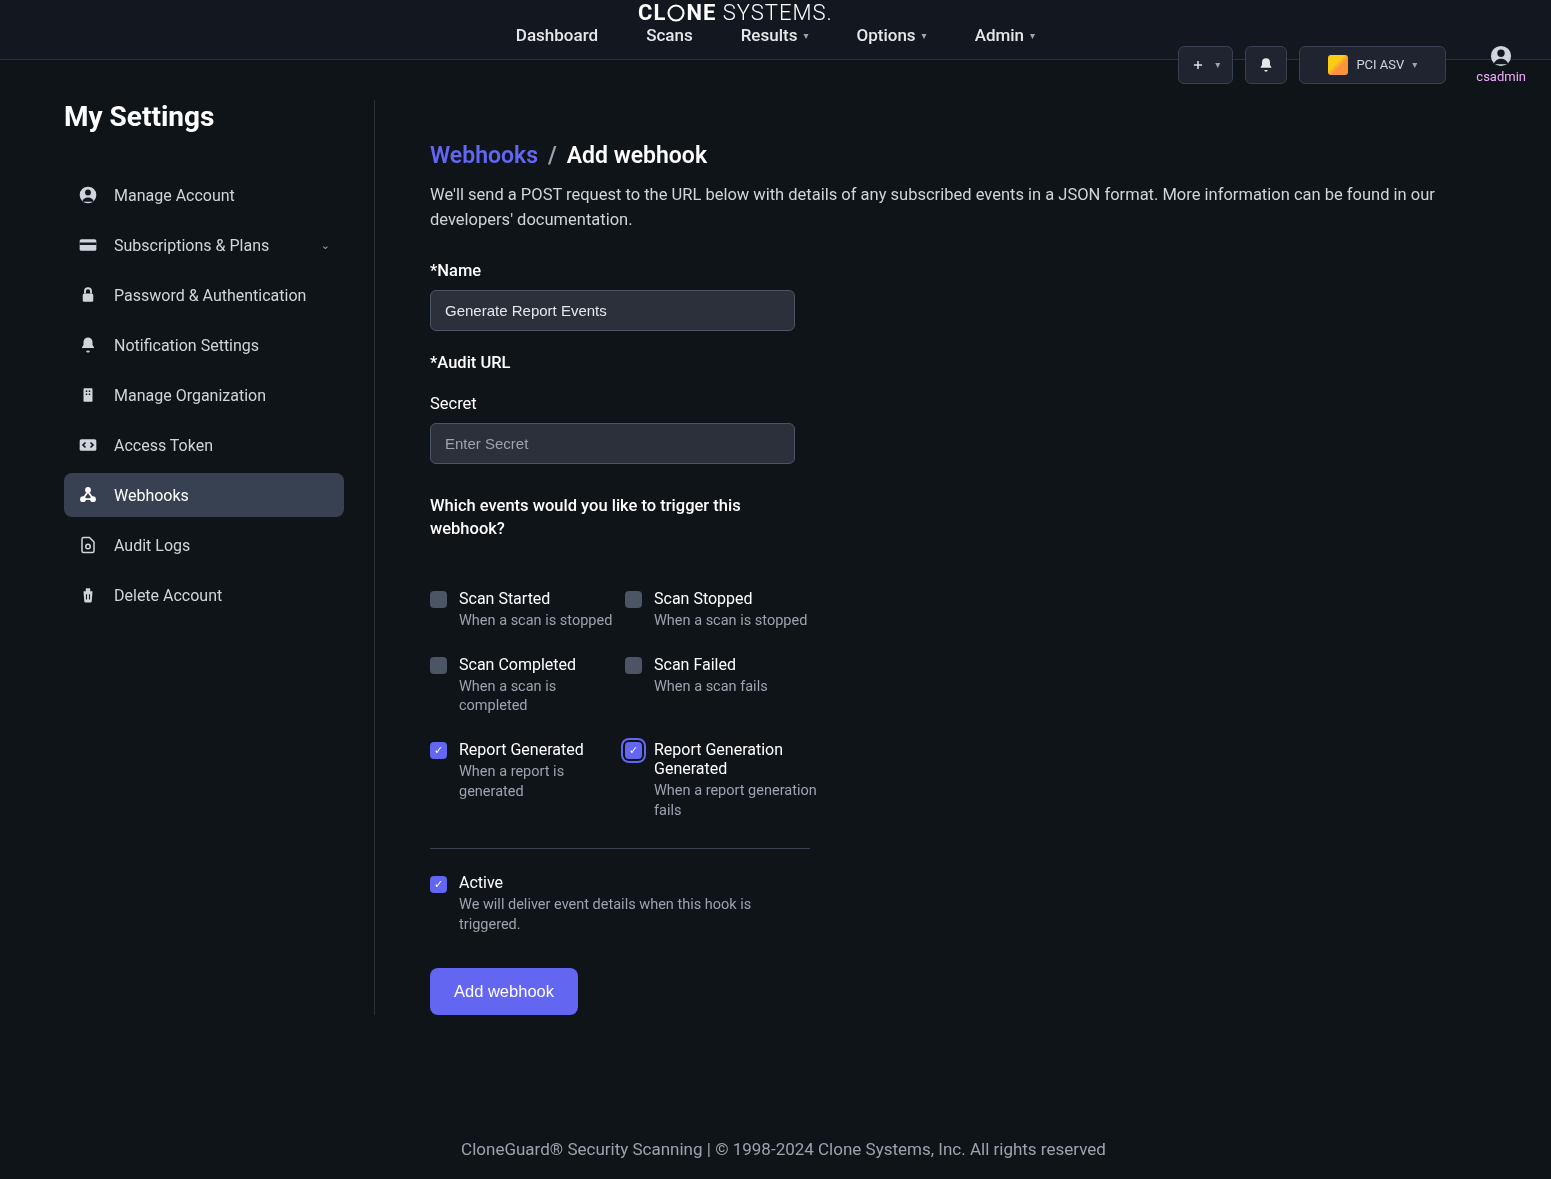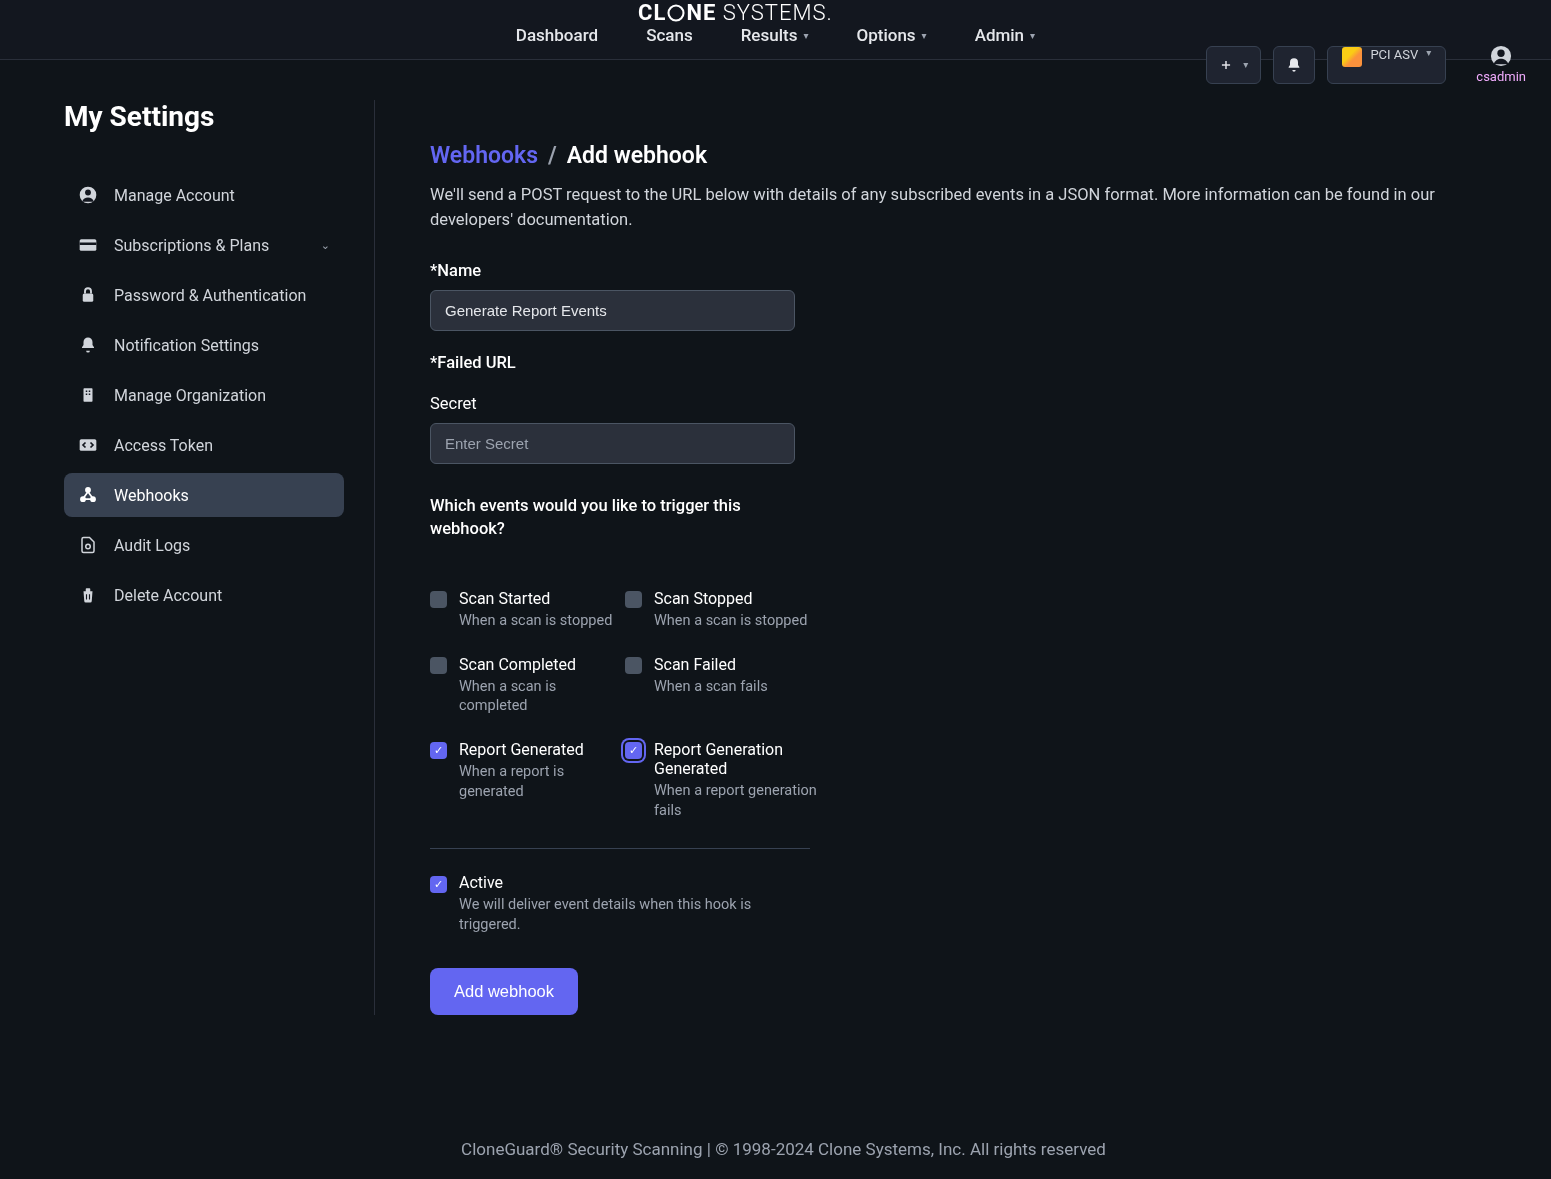--- a/index.html
+++ b/index.html
@@ -68,23 +68,23 @@
       cursor: pointer;
       color: #e5e7eb;
       padding: 0 12px;
     }
     .btn-pci {
       background: #1f2430;
       border: 1px solid #374151;
       border-radius: 6px;
       height: 38px;
       display: flex;
-      align-items: flex-start;
+      align-items: center;
       gap: 8px;
-      padding: 0 14px;
+      padding: 0 28px;
       cursor: pointer;
       color: #d1d5db;
       font-size: 13px;
     }
     .pci-badge {
       width: 20px;
       height: 20px;
       background: linear-gradient(135deg, #facc15 40%, #fb923c 60%);
       border-radius: 3px;
       position: relative;
@@ -446,21 +446,21 @@
       <span class="current">Add webhook</span>
     </div>
     <p class="description">We'll send a POST request to the URL below with details of any subscribed events in a JSON format. More information can be found in our developers' documentation.</p>
 
     <div class="form-group">
       <label class="form-label">*Name</label>
       <input class="form-input" value="Generate Report Events" style="">
     </div>
 
     <div class="form-group">
-      <label class="form-label">*Failed URL</label>
+      <label class="form-label">*Audit URL</label>
     </div>
 
     <div class="form-group" style="margin-bottom:30px;">
       <label class="form-label" style="font-weight:400;">Secret</label>
       <input class="form-input" placeholder="Enter Secret" style="">
     </div>
 
     <div class="events-label">Which events would you like to trigger this webhook?</div>
 
     <div class="events-grid">

